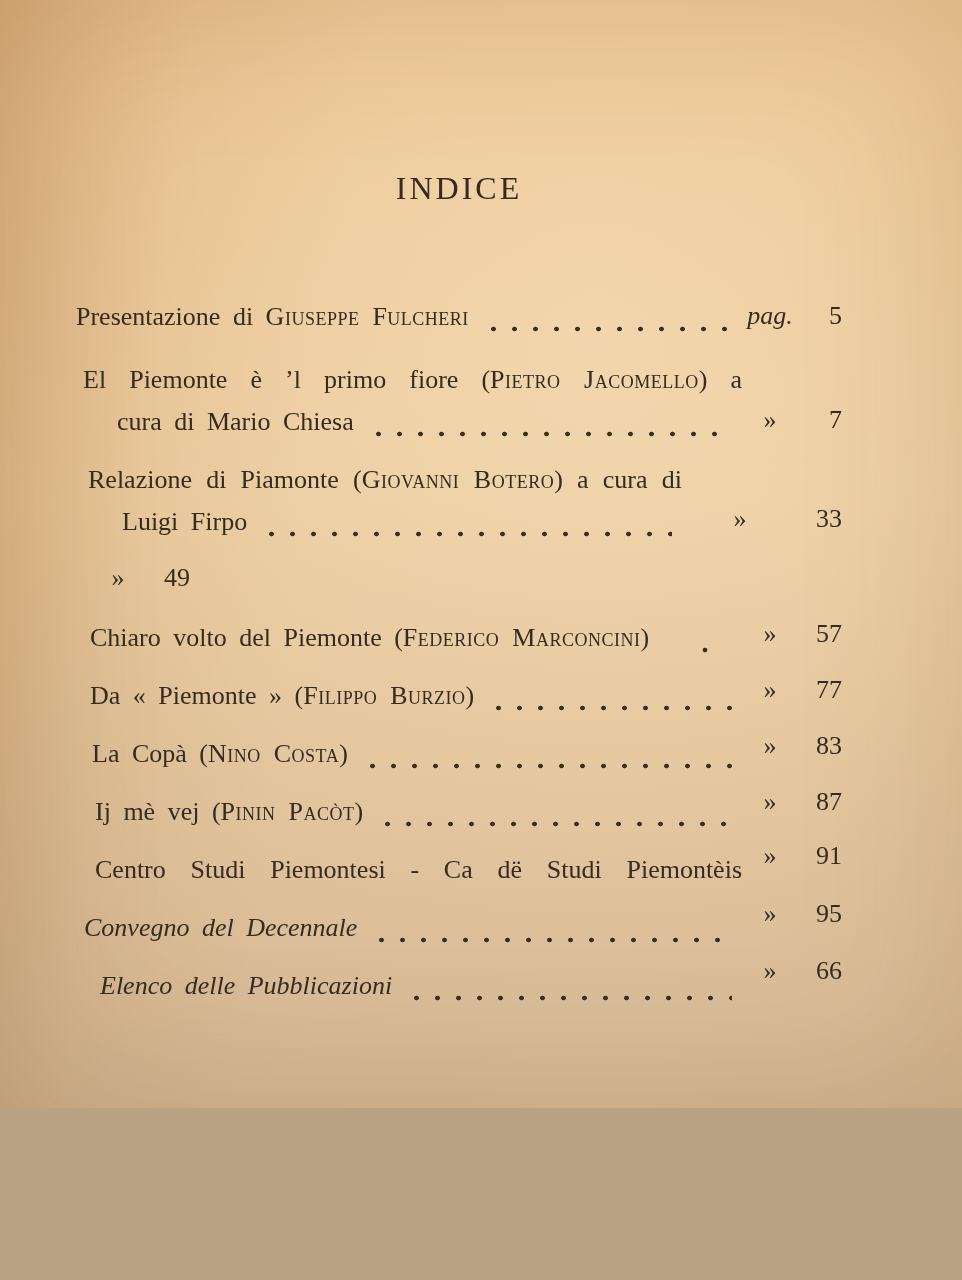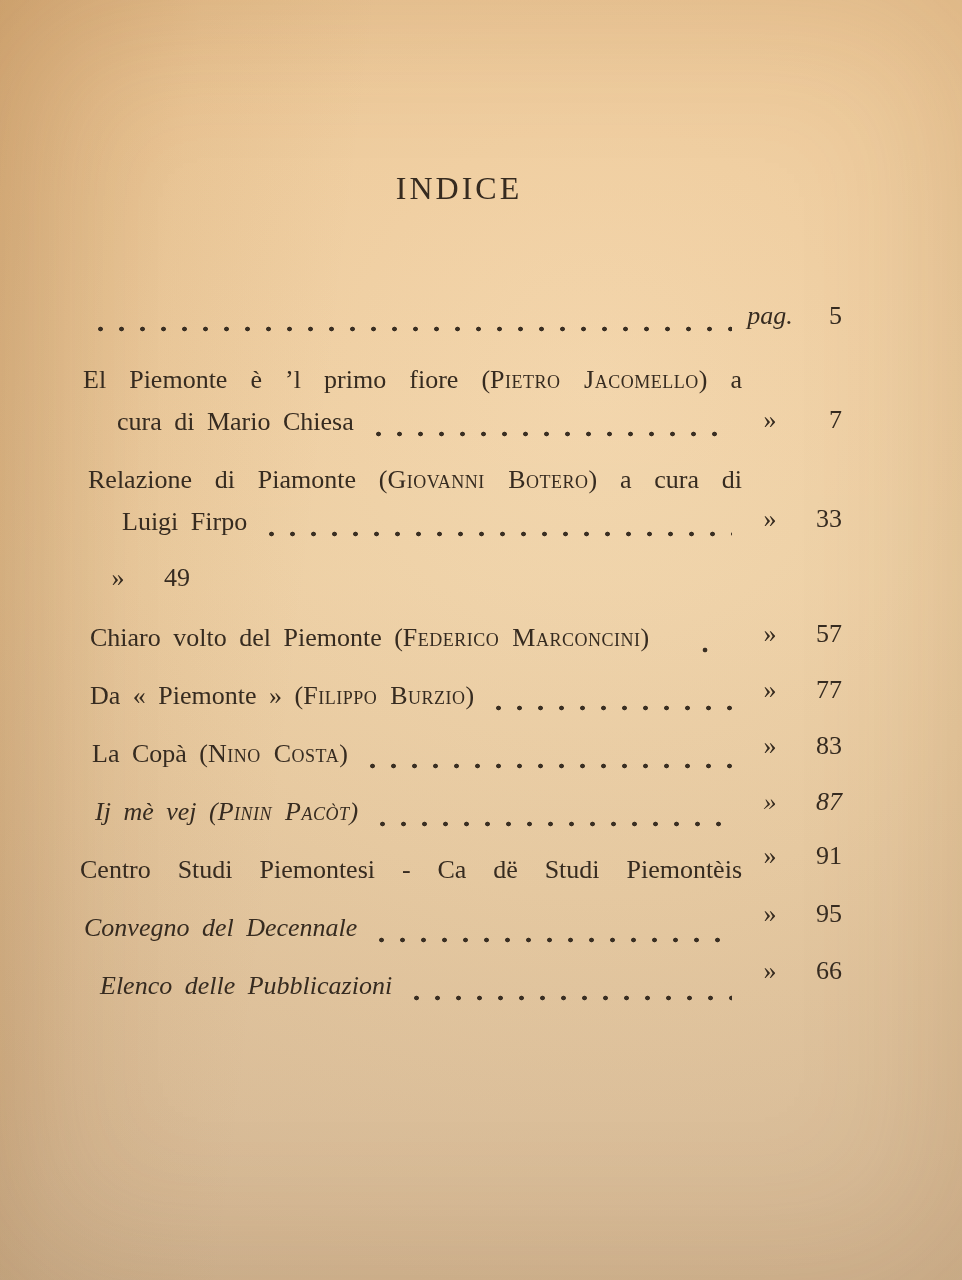--- a/index.html
+++ b/index.html
@@ -1,18 +1,18 @@
 <!DOCTYPE html>
 <html><head>
 <meta charset="utf-8">
 <style>
   html,body{margin:0;padding:0;background:#b9a383;}
   .page{
     position:relative;
-    width:962px;height:1280px;
+    width:962px;height:1108px;
     overflow:hidden;
     background:
       radial-gradient(135% 105% at 62% 30%, #f2d8b1 0%, #ecceA3 38%, #e3c399 68%, #d8bf9b 100%);
     font-family:"Liberation Serif","DejaVu Serif",serif;
     color:#362b20;
   }
   .shade-left{position:absolute;inset:0;pointer-events:none;
     background:linear-gradient(97deg, rgba(153,92,30,0.22) 0%, rgba(153,92,30,0.06) 18%, rgba(153,92,30,0) 34%);}
   .shade-clim{position:absolute;inset:0;pointer-events:none;
     background:linear-gradient(180deg, rgba(255,158,64,0.10) 0%, rgba(255,190,110,0.02) 45%, rgba(104,104,122,0.12) 100%);}
@@ -66,47 +66,48 @@
   .r5 .tail{transform:translateY(-6px);}
   .r6 .tail{transform:translateY(-8px);}
   .r7 .tail{transform:translateY(-10px);}
   .r8 .tail{transform:translateY(-14px);}
   .r9 .tail{transform:translateY(-14px);}
   .r10 .tail{transform:translateY(-15px);}
 
   
   .r0{margin-left:0;}
   .r1{margin-left:7px;margin-top:21px;}
-  .r2{margin-left:12px;}
+  .r2{margin-left:12px;gap:30px;}
   .r3{margin-left:14px;}
   .r4{margin-left:14px;}
   .r5{margin-left:14px;}
   .r6{margin-left:16px;}
-  .r7{margin-left:19px;font-style:italic;}
-  .r8{margin-left:4px;align-items:center;}
+  .r7{margin-left:19px;}
+  .r8{margin-left:19px;align-items:center;}
   .r9{margin-left:8px;}
   .r10{margin-left:24px;}
 </style>
 </head>
 <body>
 
 <div class="page">
   <div class="shade-clim"></div>
   <div class="shade-left"></div>
   <div class="vignette"></div>
 
   <div class="content">
 
     <h1 class="title">INDICE</h1>
 
     <div class="toc">
 
       <div class="toc-row r0">
         <div class="entry-text">
           <div class="line">
+            <span class="run"><span>Presentazione di </span><span class="sc">Giuseppe Fulcheri</span></span>
             <span class="leader"></span>
           </div>
         </div>
         <div class="ref-col tail it">pag.</div>
         <div class="num-col tail">5</div>
       </div>
 
       <div class="toc-row r1">
         <div class="entry-text">
           <div class="line-just"><span class="run"><span>El Piemonte è ’l primo fiore (</span><span class="sc">Pietro Jacomello</span><span>) a</span></span></div>

